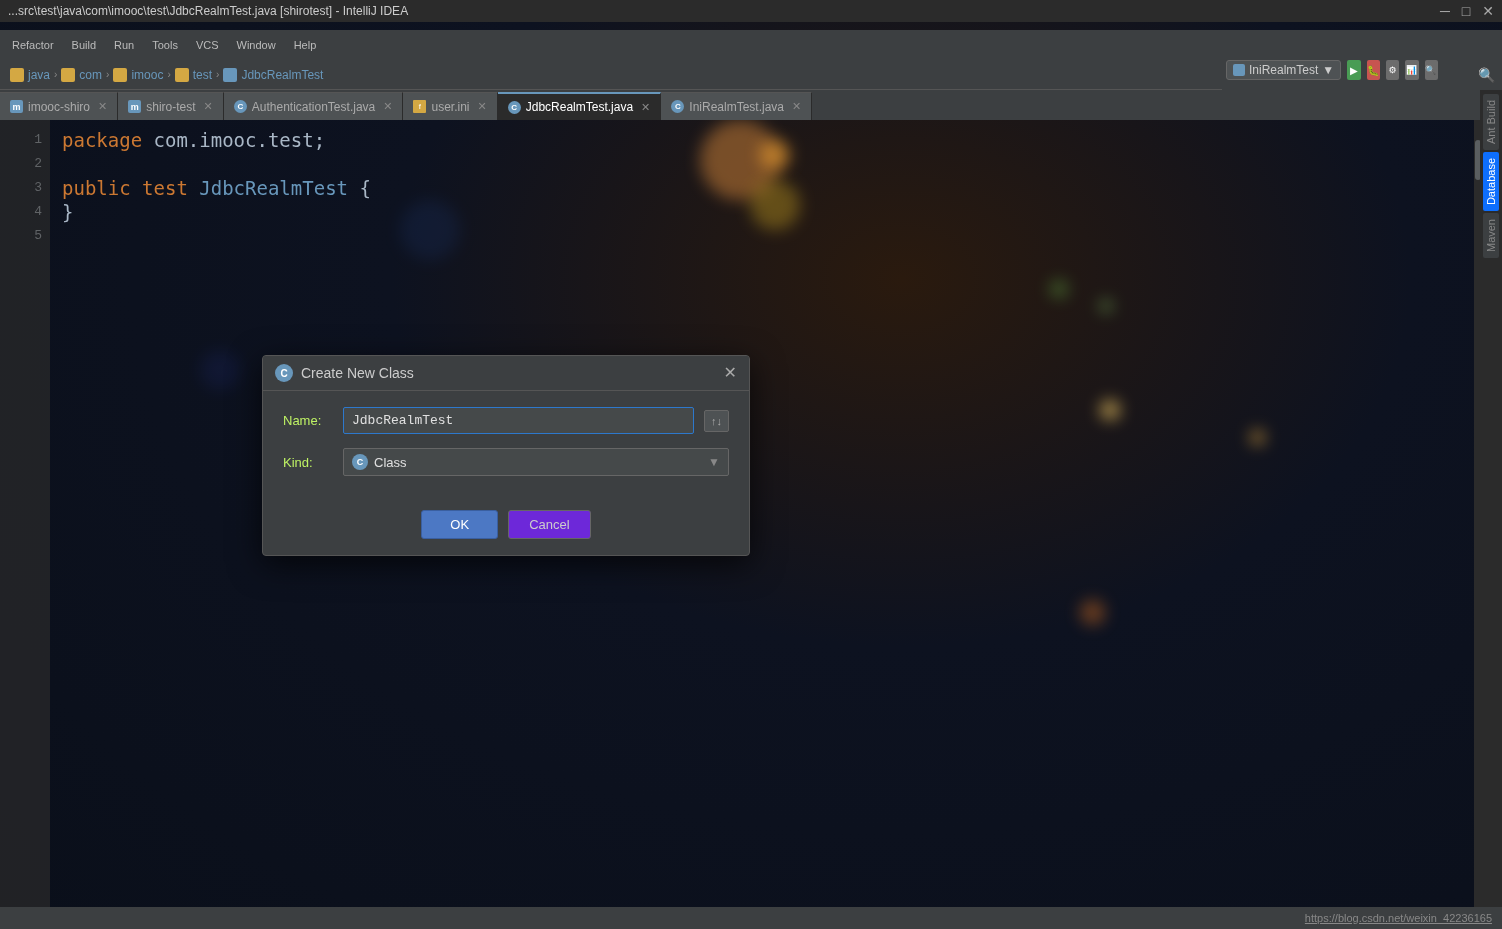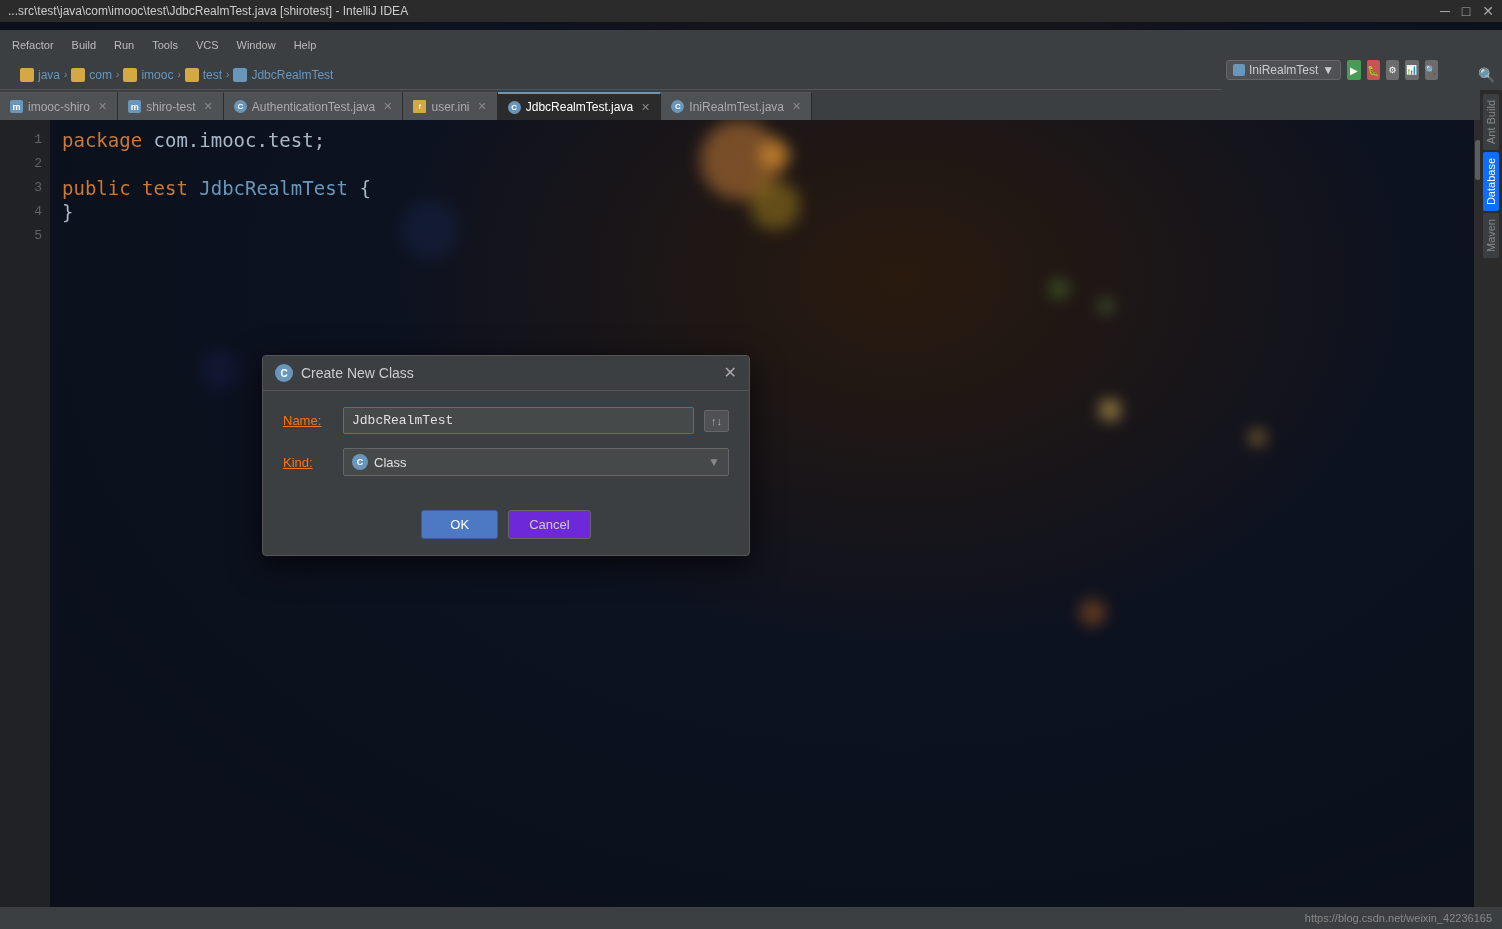--- a/index.html
+++ b/index.html
@@ -84,21 +84,21 @@
     .breadcrumb-bar {
       position: absolute;
       top: 60px;
       left: 0;
       right: 60px;
       height: 30px;
       background: #3c3f41;
       display: flex;
       align-items: center;
       z-index: 10;
-      padding: 0 20px;
+      padding: 0 10px;
       gap: 4px;
       font-size: 12px;
       color: #bbb;
       border-bottom: 1px solid #555;
     }
     .breadcrumb-sep {
       color: #888;
       font-size: 10px;
     }
     .breadcrumb-item {
@@ -329,20 +329,21 @@
       right: 0;
       height: 22px;
       background: #3c3f41;
       display: flex;
       align-items: center;
       justify-content: flex-end;
       padding: 0 10px;
       z-index: 20;
       font-size: 11px;
       color: #888;
+      text-decoration: underline;
     }
 
     
     .modal-overlay {
       position: absolute;
       inset: 0;
       z-index: 100;
       display: flex;
       align-items: flex-start;
       justify-content: flex-start;
@@ -400,24 +401,23 @@
       padding: 16px 20px;
     }
     .dialog-row {
       display: flex;
       align-items: center;
       margin-bottom: 14px;
       gap: 10px;
     }
     .dialog-label {
       font-size: 13px;
-      color: #f97316;
+      color: #bef264;
       width: 50px;
       flex-shrink: 0;
-      text-decoration: underline;
     }
     .dialog-input {
       flex: 1;
       background: #45494a;
       border: 1px solid #2d78cc;
       border-radius: 2px;
       padding: 5px 8px;
       font-size: 13px;
       color: #e0e0e0;
       outline: none;

